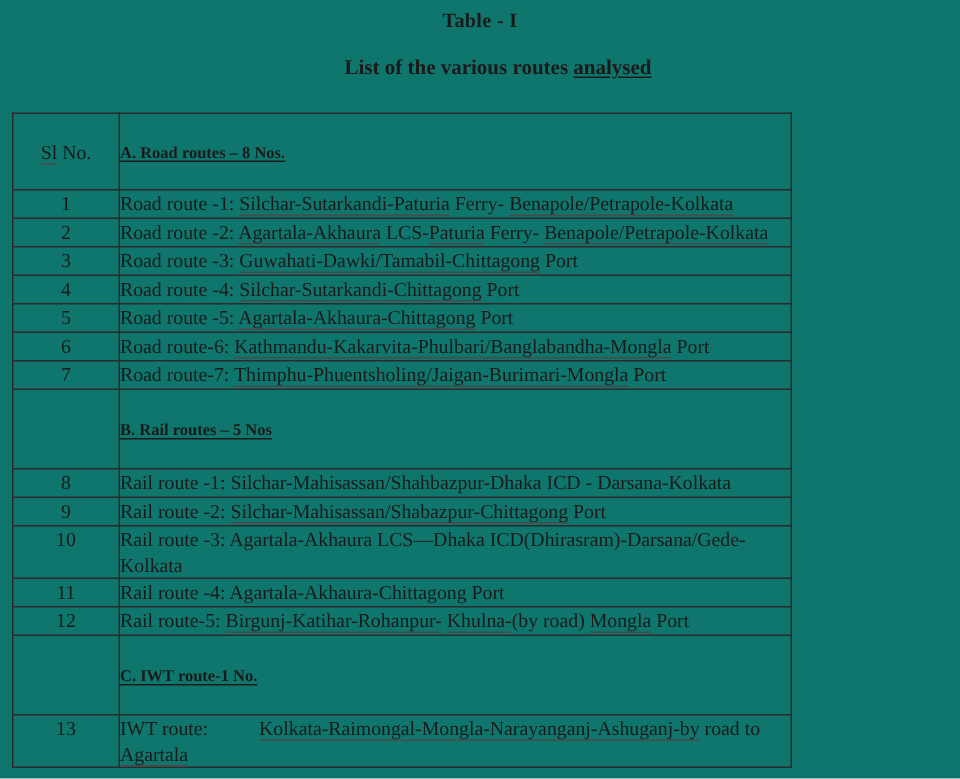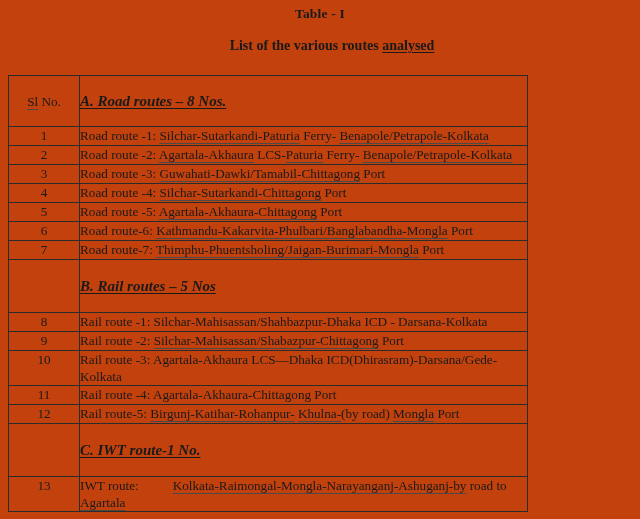--- a/index.html
+++ b/index.html
@@ -1,17 +1,17 @@
 <!DOCTYPE html>
 <html><head>
 <meta charset="utf-8">
 <style>
   html,body{margin:0;padding:0;background:#ffffff;}
   .page{
-    position:relative;width:640px;height:519px;background:#c2410c;overflow:hidden;
+    position:relative;width:640px;height:519px;background:#0f766e;overflow:hidden;
     font-family:"Liberation Serif","DejaVu Serif",serif;color:#1a1a1a;
   }
   .doc-title{
     position:absolute;top:6px;left:0;width:100%;text-align:center;
     font-weight:bold;font-size:13.5px;letter-spacing:.2px;
   }
   .doc-subtitle{
     position:absolute;top:38px;left:12px;width:100%;text-align:center;
     font-weight:bold;font-size:14px;
   }
@@ -23,21 +23,21 @@
   table.routes td{
     border:1.5px solid #2b2b2b;padding:0;line-height:17px;vertical-align:top;
   }
   td.no{width:70px;text-align:center;padding-top:1px;}
   td.desc{padding:1px 6px 1px 8px;}
   tr.h-head td{height:50px;vertical-align:middle;}
   tr.h-single td{height:18px;}
   tr.h-sec td{height:52px;vertical-align:middle;}
   tr.h-two td{height:34px;}
   .section-label{
-    font-weight:bold;font-style:italic;font-size:15px;
+    font-weight:bold;font-size:11px;
     text-decoration:underline;text-underline-offset:2px;
   }
   
   .sq{
     text-decoration:underline;
     text-decoration-thickness:1px;
     text-decoration-color:#4a4a4a;
     text-underline-offset:2.5px;
   }
   .tab{display:inline-block;width:34px;}

